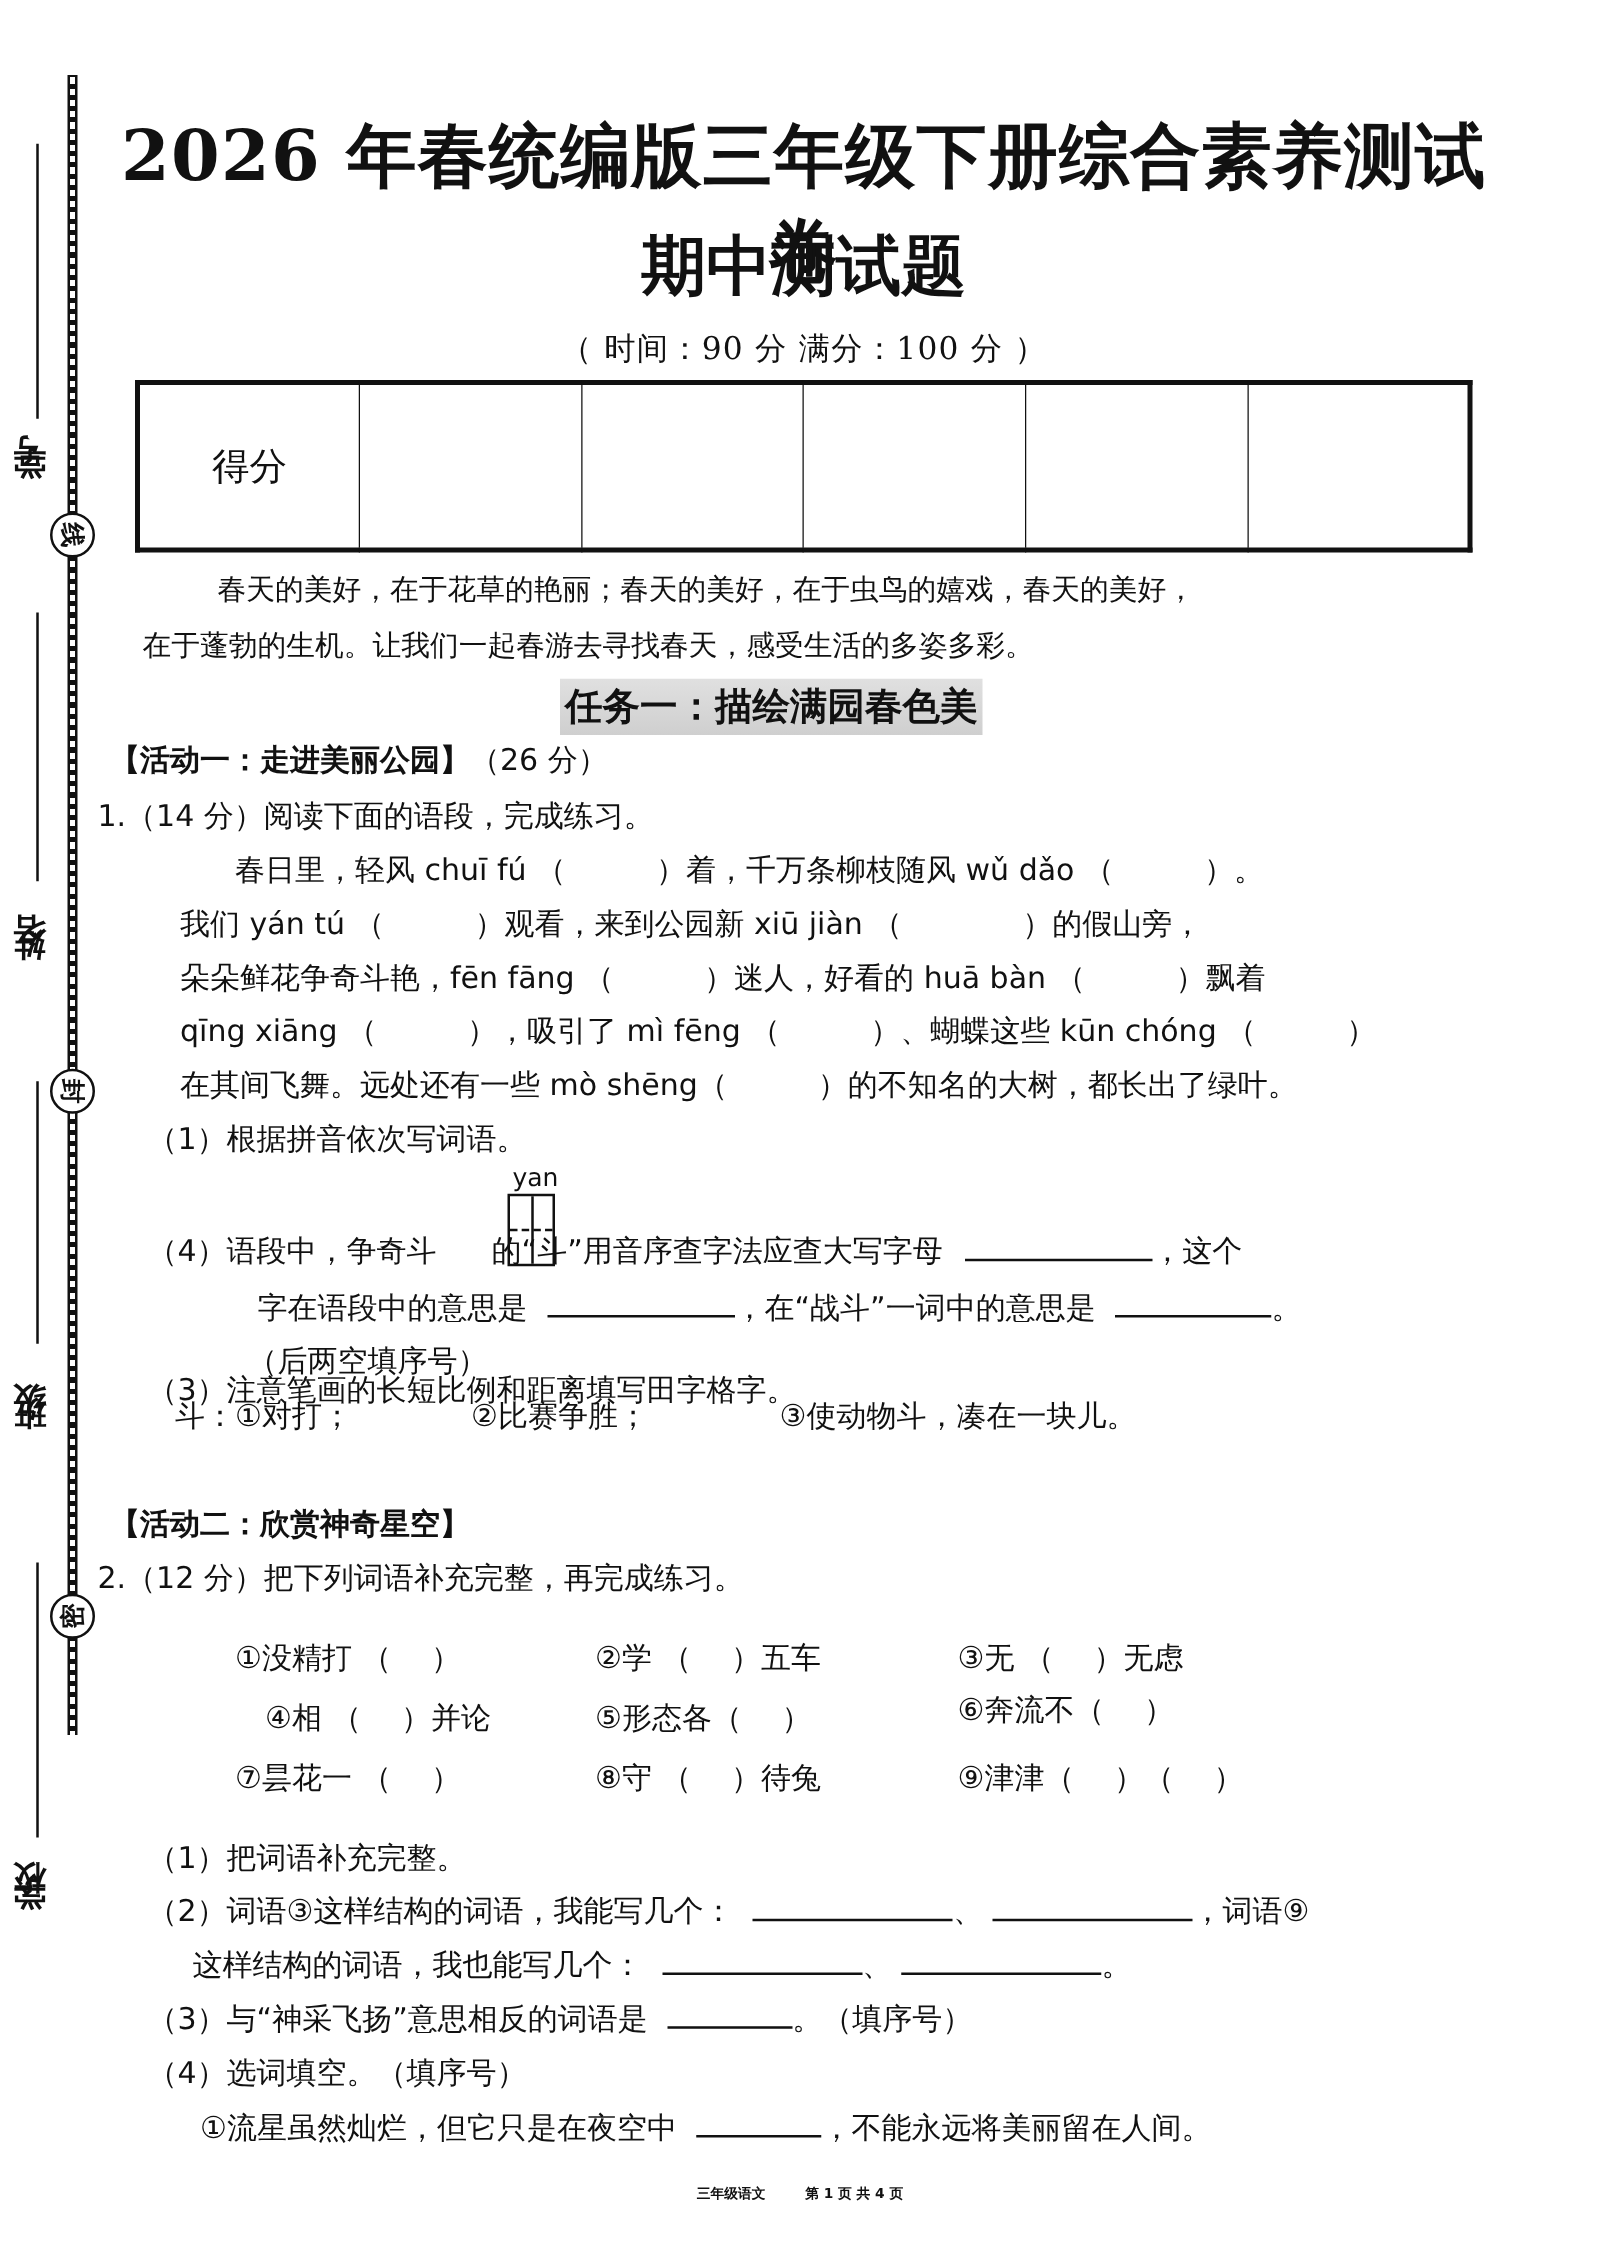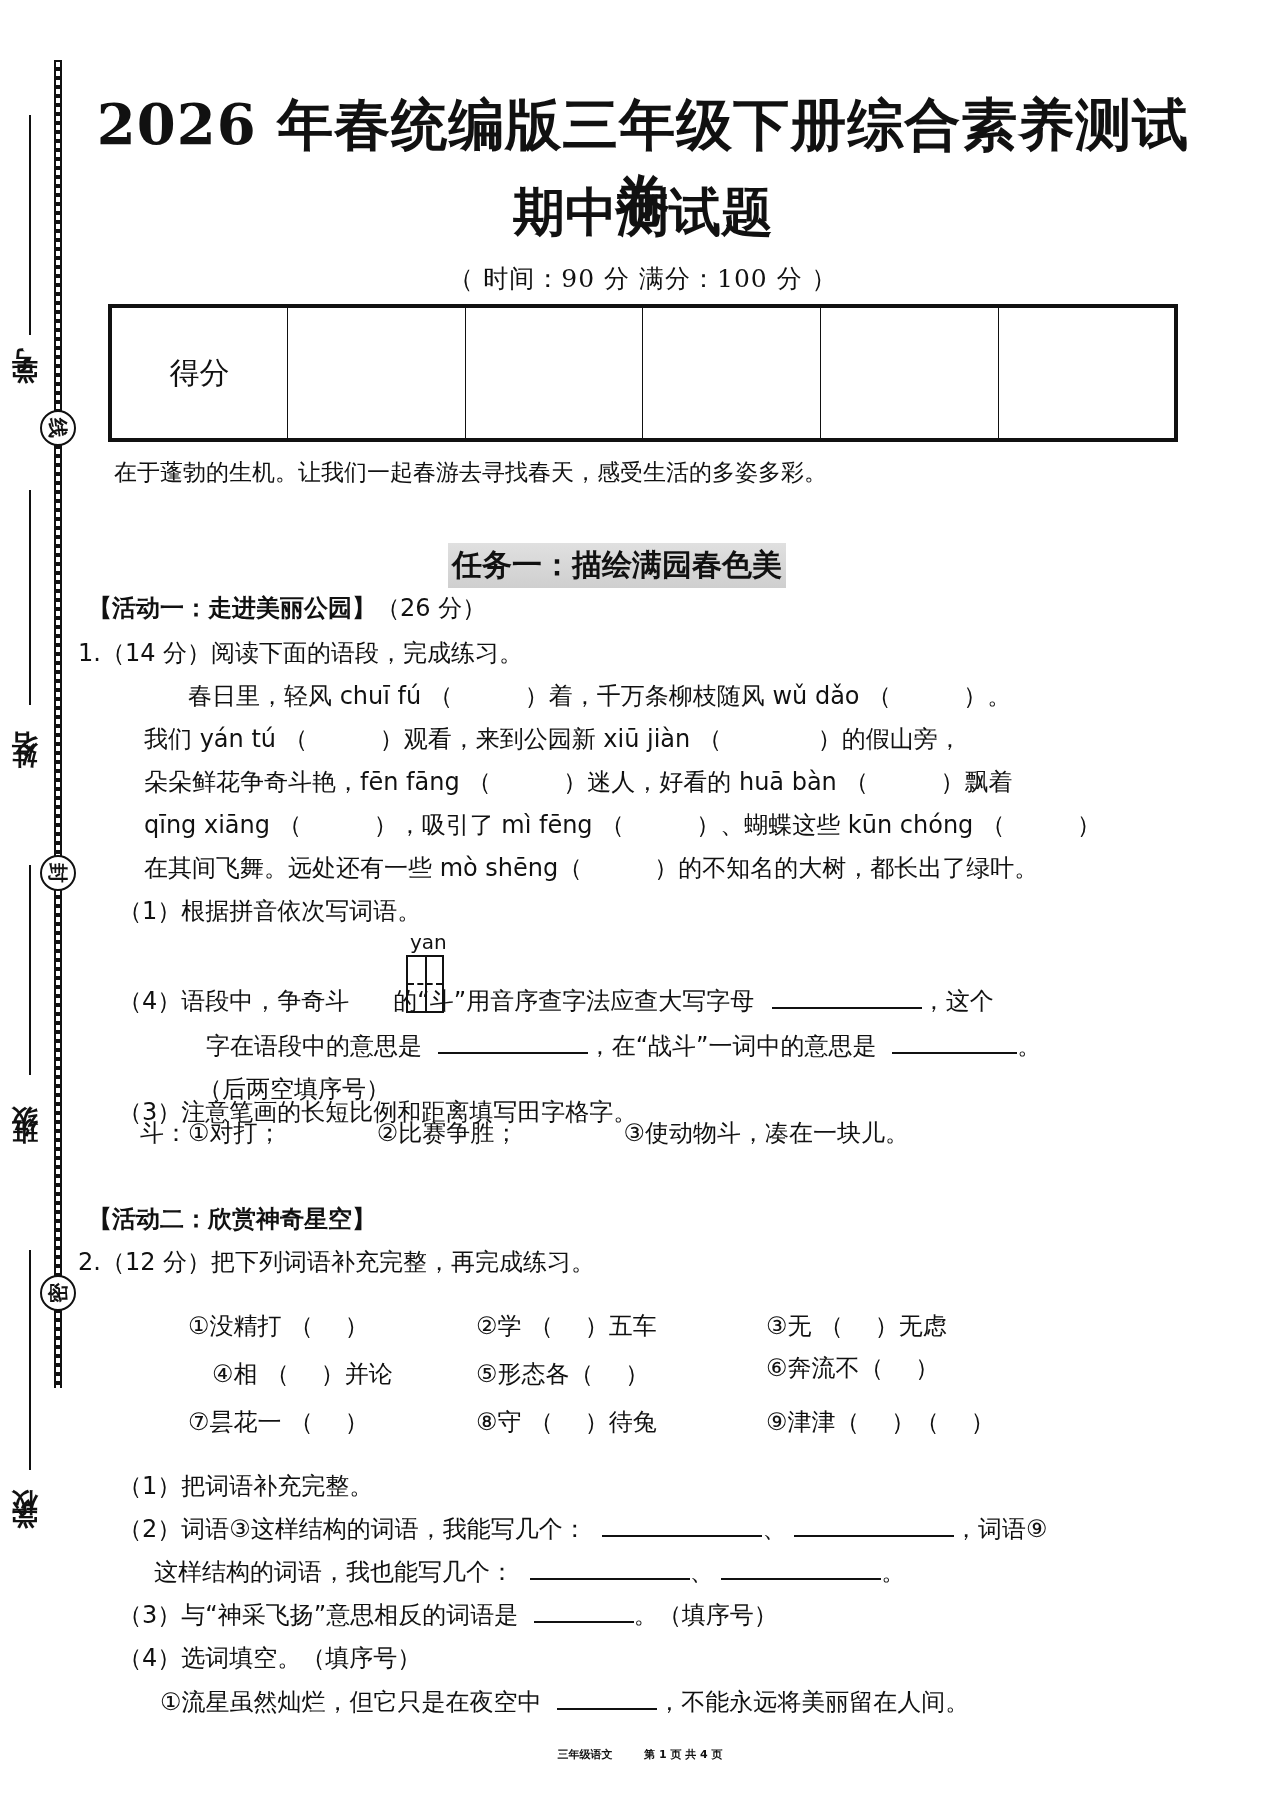--- a/index.html
+++ b/index.html
@@ -85,20 +85,21 @@
       <td></td>
       <td></td>
       <td></td>
       <td></td>
       <td></td>
     </tr>
   </tbody>
     </table>
 
   <div class="intro">
+    <div class="indent">春天的美好，在于花草的艳丽；春天的美好，在于虫鸟的嬉戏，春天的美好，</div>
     <div>在于蓬勃的生机。让我们一起春游去寻找春天，感受生活的多姿多彩。</div>
   </div>
 
   <div class="task-head">任务一：描绘满园春色美</div>
 
   <div class="body-text">
 
     <div class="line" style="top:592px;left:0;">
       <span class="bold">【活动一：走进美丽公园】</span><span>（26 分）</span>
     </div>

